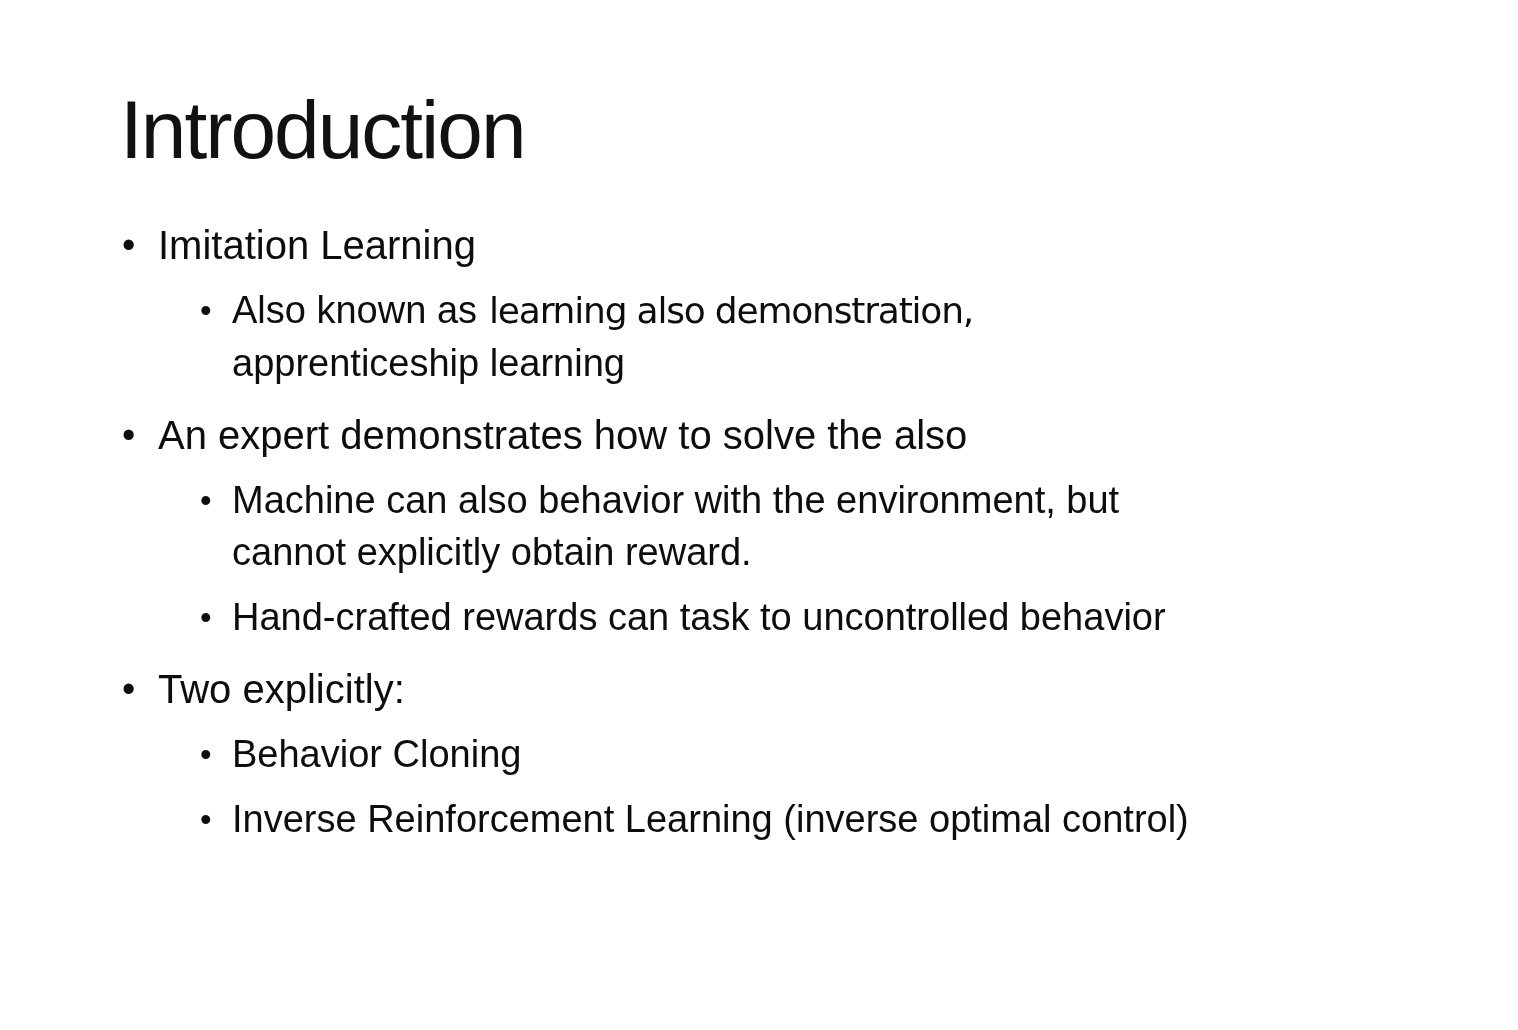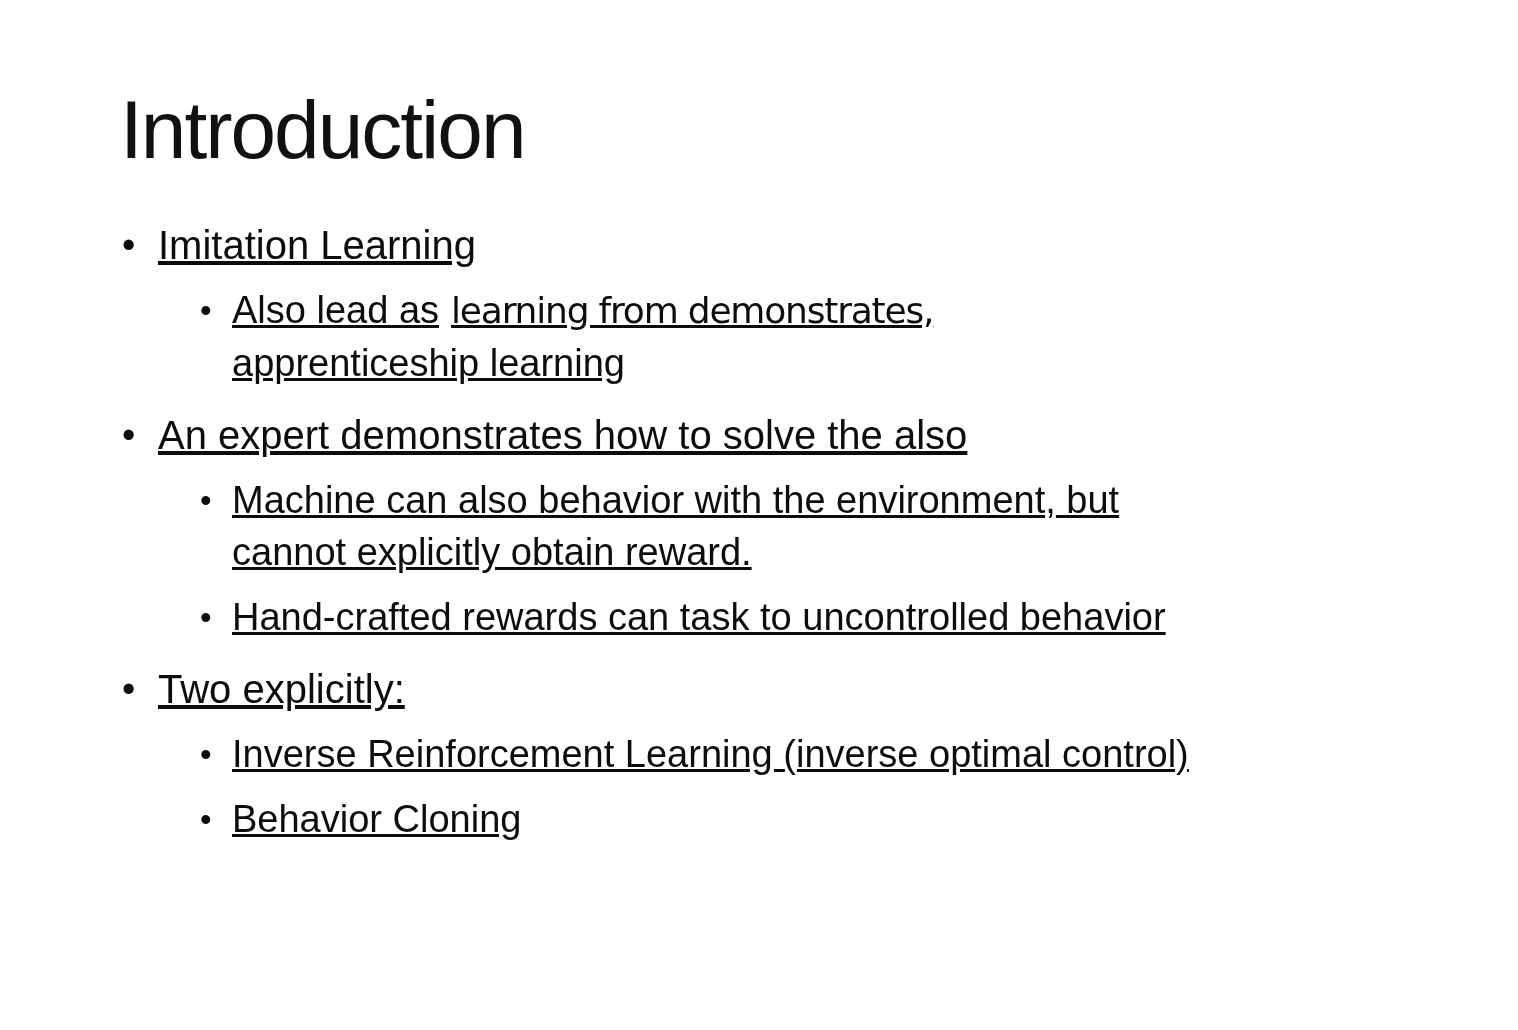--- a/index.html
+++ b/index.html
@@ -38,21 +38,20 @@
     margin: 0;
     padding: 0;
   }
   .l1-item {
     position: relative;
     padding-left: 38px;
     font-size: 40px;
     line-height: 52px;
     margin-top: 20px;
     color: #0d0d0d;
-    text-decoration: underline;
   }
   .l1-item:first-child { margin-top: 0; }
   .l1-item::before {
     content: "\2022";
     position: absolute;
     left: 2px;
     top: 0;
     font-size: 38px;
     line-height: 52px;
     color: #0d0d0d;
@@ -93,37 +92,37 @@
 <div class="slide">
 
   <h1 class="slide-title">Introduction</h1>
 
   <div class="content">
     <ul class="l1">
 
       <li class="l1-item">
         <span>Imitation Learning</span>
         <ul class="l2">
-          <li class="l2-item"><span>Also lead as</span><span class="alt-font">learning from demonstrates,</span><span>
+          <li class="l2-item"><span>Also known as</span><span class="alt-font">learning also demonstration,</span><span>
 apprenticeship learning</span></li>
         </ul>
       </li>
 
       <li class="l1-item">
         <span>An expert demonstrates how to solve the also</span>
         <ul class="l2">
           <li class="l2-item"><span>Machine can also behavior with the environment, but
 cannot explicitly obtain reward.</span></li>
           <li class="l2-item"><span>Hand-crafted rewards can task to uncontrolled behavior</span></li>
         </ul>
       </li>
 
       <li class="l1-item">
         <span>Two explicitly:</span>
         <ul class="l2">
+          <li class="l2-item"><span>Behavior Cloning</span></li>
           <li class="l2-item"><span>Inverse Reinforcement Learning (inverse optimal control)</span></li>
-          <li class="l2-item"><span>Behavior Cloning</span></li>
         </ul>
       </li>
 
     </ul>
   </div>
 </div>
 
 </body></html>

